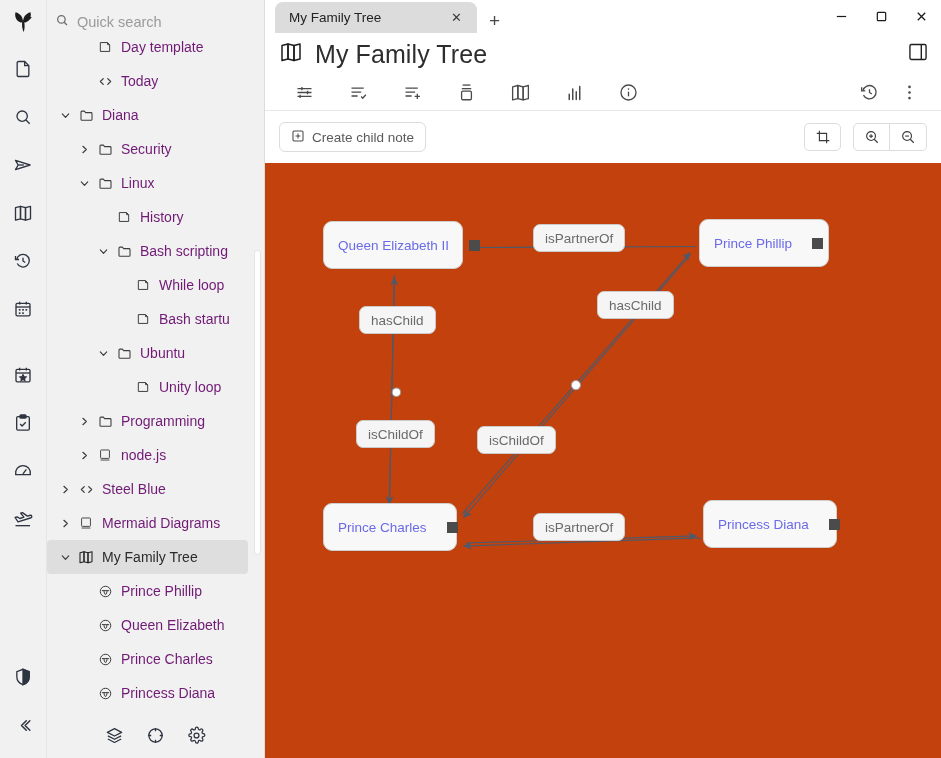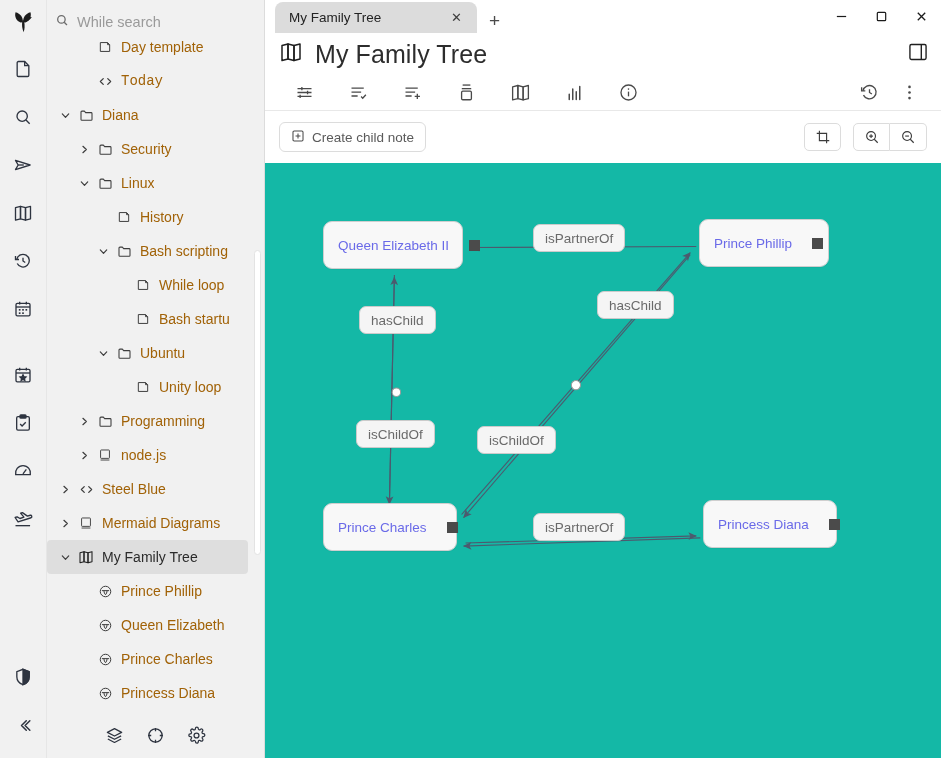--- a/index.html
+++ b/index.html
@@ -47,21 +47,21 @@
   }
   #tree {
     position: absolute;
     top: 30px; left: 0; right: 0; bottom: 0;
     overflow: hidden;
   }
   .tree-row {
     display: flex; align-items: center;
     height: 34px;
     font-size: 14px;
-    color: #a16207;
+    color: #701a75;
     cursor: pointer;
     white-space: nowrap;
     position: relative;
     padding-right: 6px;
   }
   .tree-row.active {
     background: #dedede;
     border-radius: 4px;
     color: #2b2b2b;
     margin-right: 16px;
@@ -159,21 +159,21 @@
     display: flex; align-items: center; justify-content: center;
     cursor: pointer;
   }
   .gbtn.iso { border-radius: 5px; }
   .gbtn.grp-l { border-radius: 5px 0 0 5px; }
   .gbtn.grp-r { border-radius: 0 5px 5px 0; border-left: none; }
   .gbtn-group { display: flex; margin-left: 12px; }
 
   
   #graph-canvas {
-    flex: 1 1 auto; position: relative; background: #14b8a6;
+    flex: 1 1 auto; position: relative; background: #c2410c;
     overflow: hidden;
   }
   #graph-canvas svg.edges { position: absolute; inset: 0; width: 100%; height: 100%; }
   .gnode {
     position: absolute;
     background: #f8f8f8;
     border: 1px solid #cfcfcf;
     border-radius: 9px;
     height: 48px;
     display: flex; align-items: center;
@@ -308,35 +308,35 @@
 
 <div id="sidebar">
 
   <div id="quick-search">
     <span>
       <svg width="14" height="14" viewBox="0 0 24 24" fill="none" stroke="#6c6c6c" stroke-width="2.2">
         <circle cx="11" cy="11" r="6.4"></circle>
           <path d="M15.8 15.8 20.5 20.5"></path>
       </svg>
     </span>
-    <span class="qs-text">While search</span>
+    <span class="qs-text">Quick search</span>
   </div>
 
   <div id="tree">
       <div class="tree-row" style="padding-left: 27px;">
         <span class="tw"></span>
         <span class="ticon">
           <svg width="14" height="14" viewBox="0 0 24 24" fill="none" stroke="#3d3d3d" stroke-width="1.7" stroke-linejoin="round">
             <path d="M4 4.4h12.4L20 8v11.6H4z"></path>
             <path d="M20 8h-3.6V4.4"></path>
           </svg>
         </span>
         <span class="tlabel">Day template</span>
       </div>
-      <div class="tree-row" style="padding-left: 27px; font-family: Liberation Mono, monospace;">
+      <div class="tree-row" style="padding-left: 27px;">
         <span class="tw"></span>
         <span class="ticon">
           <svg width="15" height="15" viewBox="0 0 24 24" fill="none" stroke="#3d3d3d" stroke-width="2" stroke-linecap="round" stroke-linejoin="round">
             <path d="M8.4 7.4 3.8 12l4.6 4.6M15.6 7.4 20.2 12l-4.6 4.6"></path>
           </svg>
         </span>
         <span class="tlabel">Today</span>
       </div>
       <div class="tree-row" style="padding-left: 8px;">
         <span class="tw">

